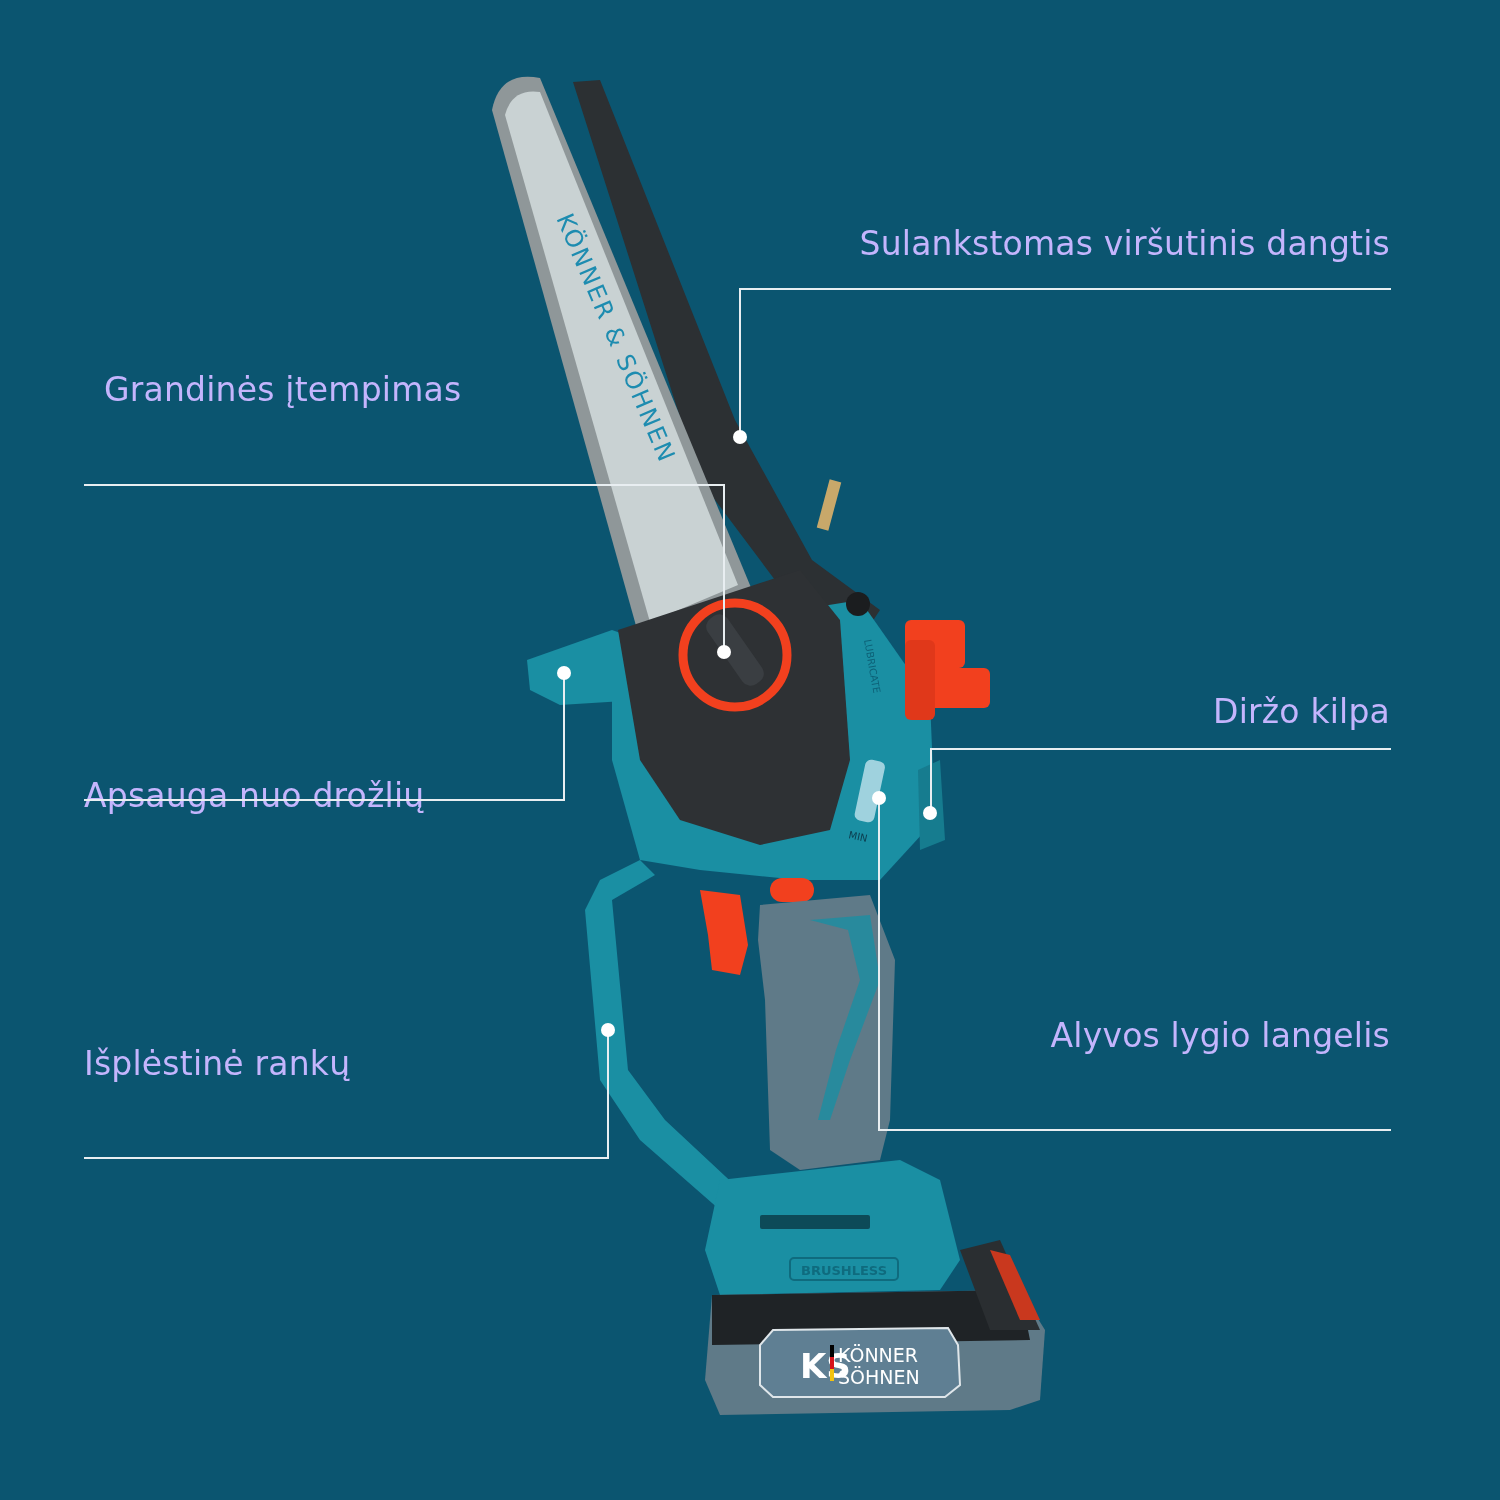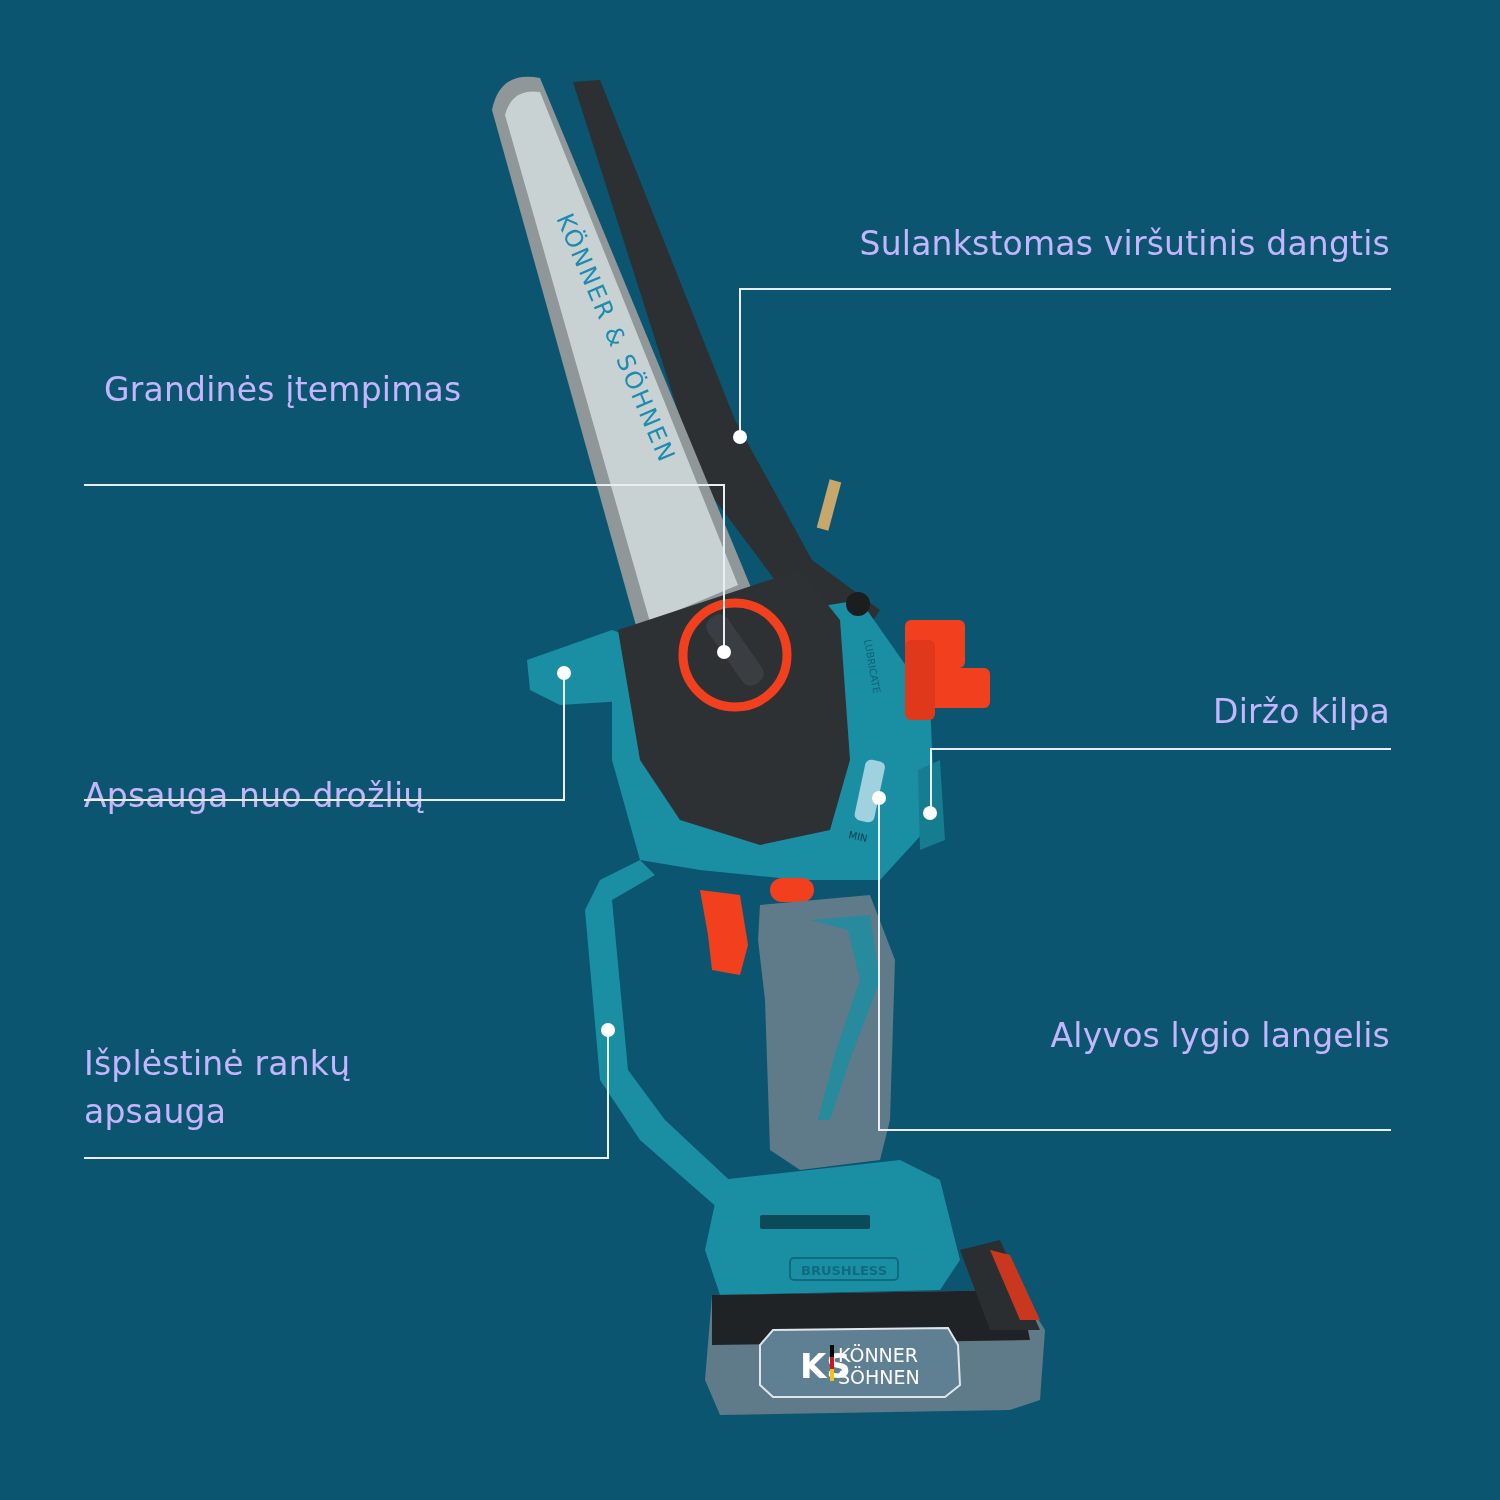--- a/index.html
+++ b/index.html
@@ -95,21 +95,20 @@
 <div class="line" style="left:563px; top:673px; width:2px; height:128px;"></div>
 <div class="dot" style="left:564px; top:673px;"></div>
 
 <div class="label right" style="left:1000px; top:688px; width:390px;">Diržo kilpa</div>
 <div class="line" style="left:931px; top:748px; width:460px; height:2px;"></div>
 <div class="line" style="left:930px; top:748px; width:2px; height:65px;"></div>
 <div class="dot" style="left:930px; top:813px;"></div>
 
 <div class="label" style="left:84px; top:1040px;">
   <div>Išplėstinė rankų</div>
-  <div>apsauga</div>
 </div>
 <div class="line" style="left:84px; top:1157px; width:525px; height:2px;"></div>
 <div class="line" style="left:607px; top:1030px; width:2px; height:129px;"></div>
 <div class="dot" style="left:608px; top:1030px;"></div>
 
 <div class="label right" style="left:960px; top:1012px; width:430px;">Alyvos lygio langelis</div>
 <div class="line" style="left:879px; top:1129px; width:512px; height:2px;"></div>
 <div class="line" style="left:878px; top:798px; width:2px; height:333px;"></div>
 <div class="dot" style="left:879px; top:798px;"></div>
 

